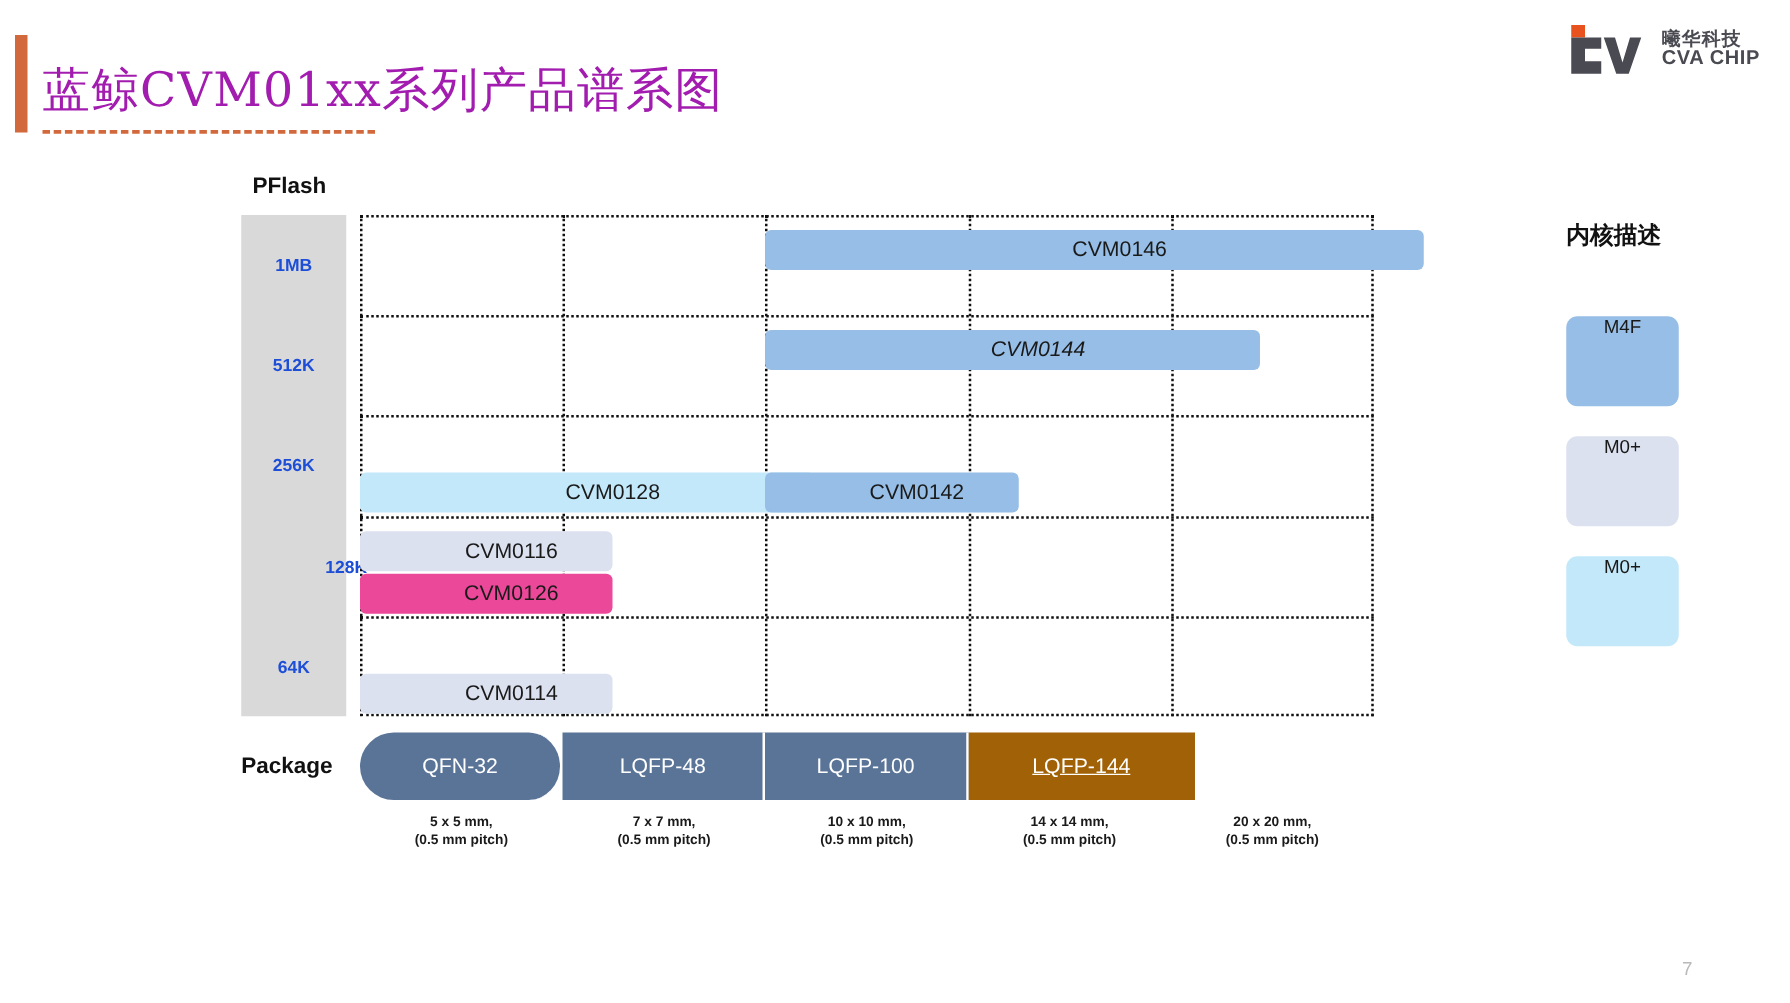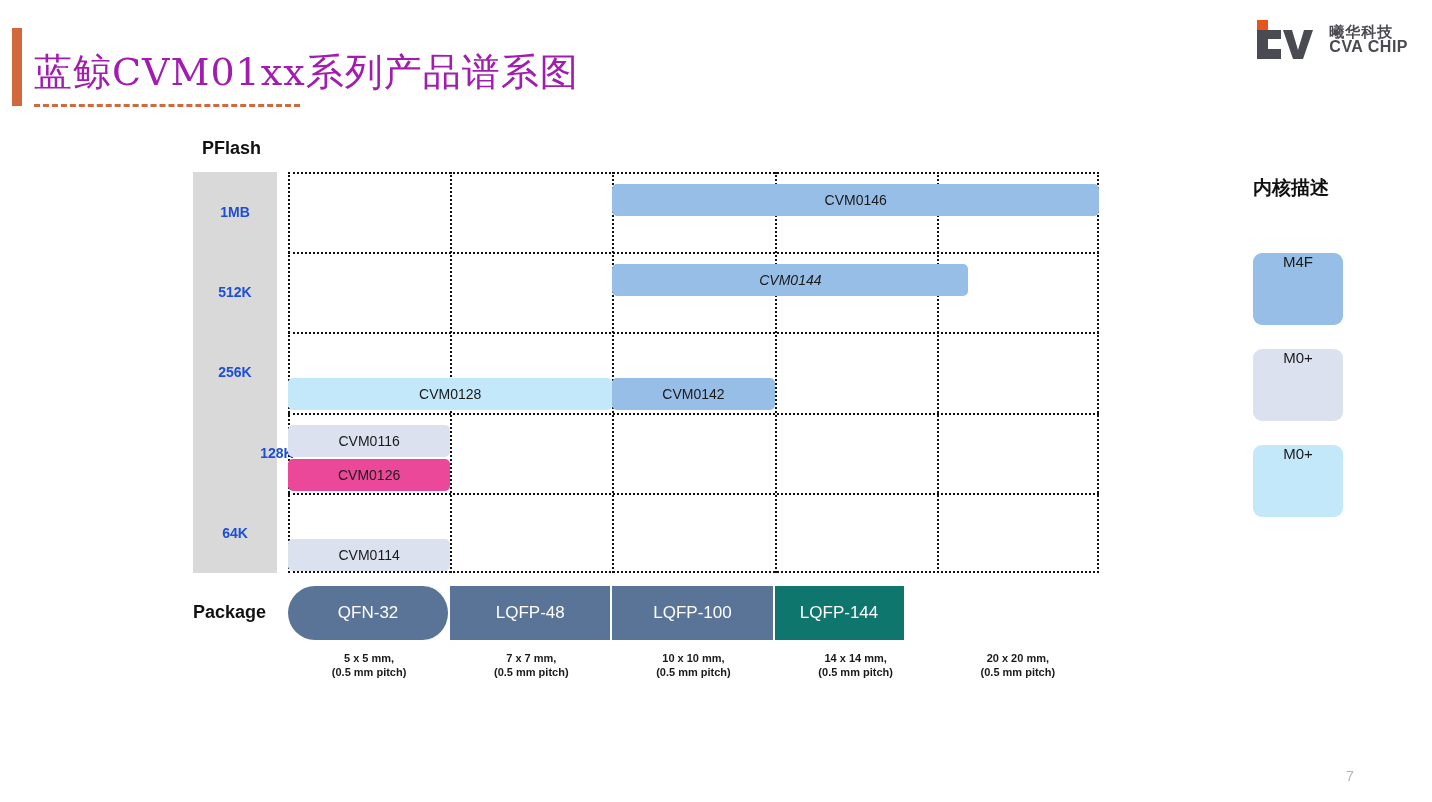--- a/index.html
+++ b/index.html
@@ -61,21 +61,21 @@
   .grid{
     position:absolute;left:288px;top:172px;width:811px;height:401px;
   }
   .gridline-h{position:absolute;left:0;width:811px;height:0;border-top:2px dotted #111;}
   .gridline-v{position:absolute;top:0;width:0;height:401px;border-left:2px dotted #111;}
 
   
   .bar{
     position:absolute;height:32px;border-radius:5px;
     display:flex;align-items:center;justify-content:center;
-    font-size:14px;color:#1a1a1a;white-space:nowrap;
+    font-size:17px;color:#1a1a1a;white-space:nowrap;padding-left:40px;
   }
 
   
   .pkg-row{position:absolute;left:288px;top:586px;width:811px;height:54px;display:flex;}
   .pkg-cell{
     height:54px;background:#5A7498;
     display:flex;align-items:center;justify-content:center;
     color:#ffffff;font-size:17px;border-right:2px solid #ffffff;
     box-sizing:border-box;
   }
@@ -167,21 +167,21 @@
     </div>
     <div class="bar" style="left: 0px; width: 162.2px; background: rgb(220, 225, 240); top: 366.8px;">
       <span>CVM0114</span>
     </div>
   </div>
 
 <div class="pkg-row" id="pkg-row">
     <div class="pkg-cell" style="width: 162.2px; background: rgb(90, 116, 152); border-radius: 27px;">QFN-32</div>
     <div class="pkg-cell" style="width: 162.2px; background: rgb(90, 116, 152);">LQFP-48</div>
     <div class="pkg-cell" style="width: 162.2px; background: rgb(90, 116, 152);">LQFP-100</div>
-    <div class="pkg-cell" style="width: 129px; background: #0f766e;">LQFP-144</div>
+    <div class="pkg-cell" style="width: 181px; background: #a16207; text-decoration: underline;">LQFP-144</div>
   </div>
 <div class="pkg-sizes" id="pkg-sizes">
     <div class="pkg-size" style="width: 162.2px;">
       <div>5 x 5 mm,</div>
       <div>(0.5 mm pitch)</div>
     </div>
     <div class="pkg-size" style="width: 162.2px;">
       <div>7 x 7 mm,</div>
       <div>(0.5 mm pitch)</div>
     </div>

